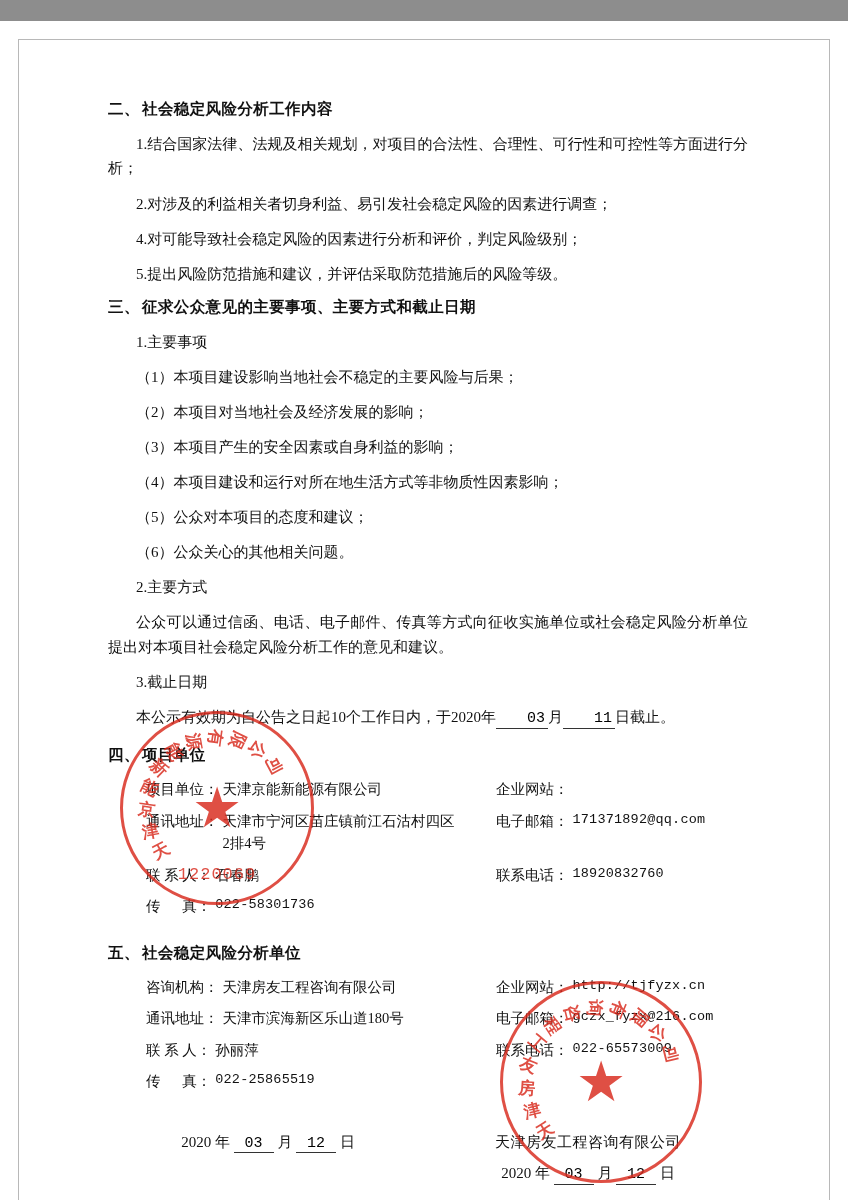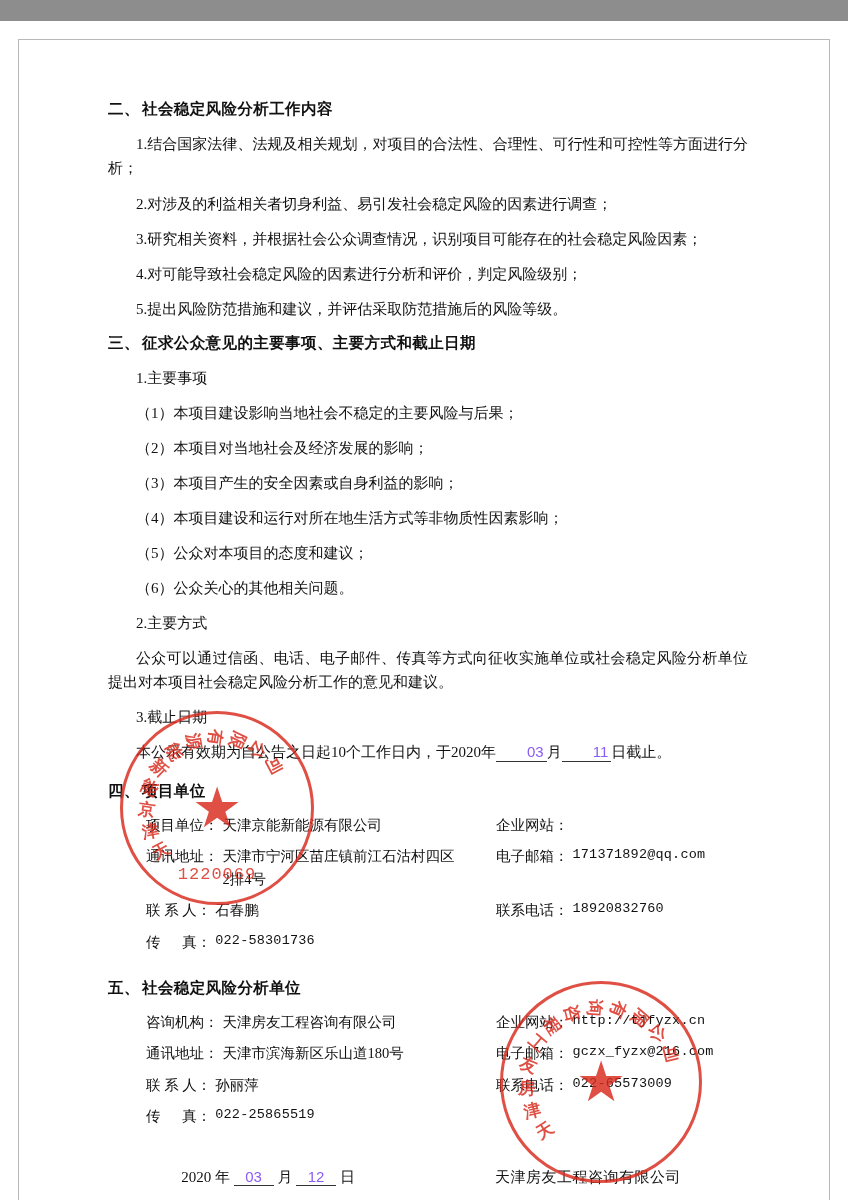--- a/index.html
+++ b/index.html
@@ -111,22 +111,22 @@
     width: 50%;
     text-align: center;
     font-size: 15px;
     line-height: 2.1;
   }
   .sign-col .org { letter-spacing: 0.5px; }
   .date-line {
     font-size: 15px;
   }
   .hand-date {
-    color: #8b5cf6;
-    font-family: Liberation Sans, sans-serif;
+    color: #000000;
+    font-family: Liberation Mono, monospace;
     font-size: 15px;
     padding: 0 3px;
   }
   .inline-blank {
     display: inline-block;
     border-bottom: 1px solid #333;
     min-width: 34px;
     text-align: center;
     line-height: 1.1;
   }
@@ -194,21 +194,20 @@
 <div class="page">
   <div class="page-border"></div>
 
   <div class="content">
 
     <div class="h-item">
       <span class="num">二、</span><span class="ttl">社会稳定风险分析工作内容</span>
     </div>
     <p class="para">1.结合国家法律、法规及相关规划，对项目的合法性、合理性、可行性和可控性等方面进行分析；</p>
     <p class="para">2.对涉及的利益相关者切身利益、易引发社会稳定风险的因素进行调查；</p>
-    <p class="para">3.研究相关资料，并根据社会公众调查情况，识别项目可能存在的社会稳定风险因素；</p>
     <p class="para">4.对可能导致社会稳定风险的因素进行分析和评价，判定风险级别；</p>
     <p class="para">5.提出风险防范措施和建议，并评估采取防范措施后的风险等级。</p>
 
     <div class="h-item">
       <span class="num">三、</span><span class="ttl">征求公众意见的主要事项、主要方式和截止日期</span>
     </div>
     <p class="sub-head">1.主要事项</p>
     <p class="list-item">（1）本项目建设影响当地社会不稳定的主要风险与后果；</p>
     <p class="list-item">（2）本项目对当地社会及经济发展的影响；</p>
     <p class="list-item">（3）本项目产生的安全因素或自身利益的影响；</p>

